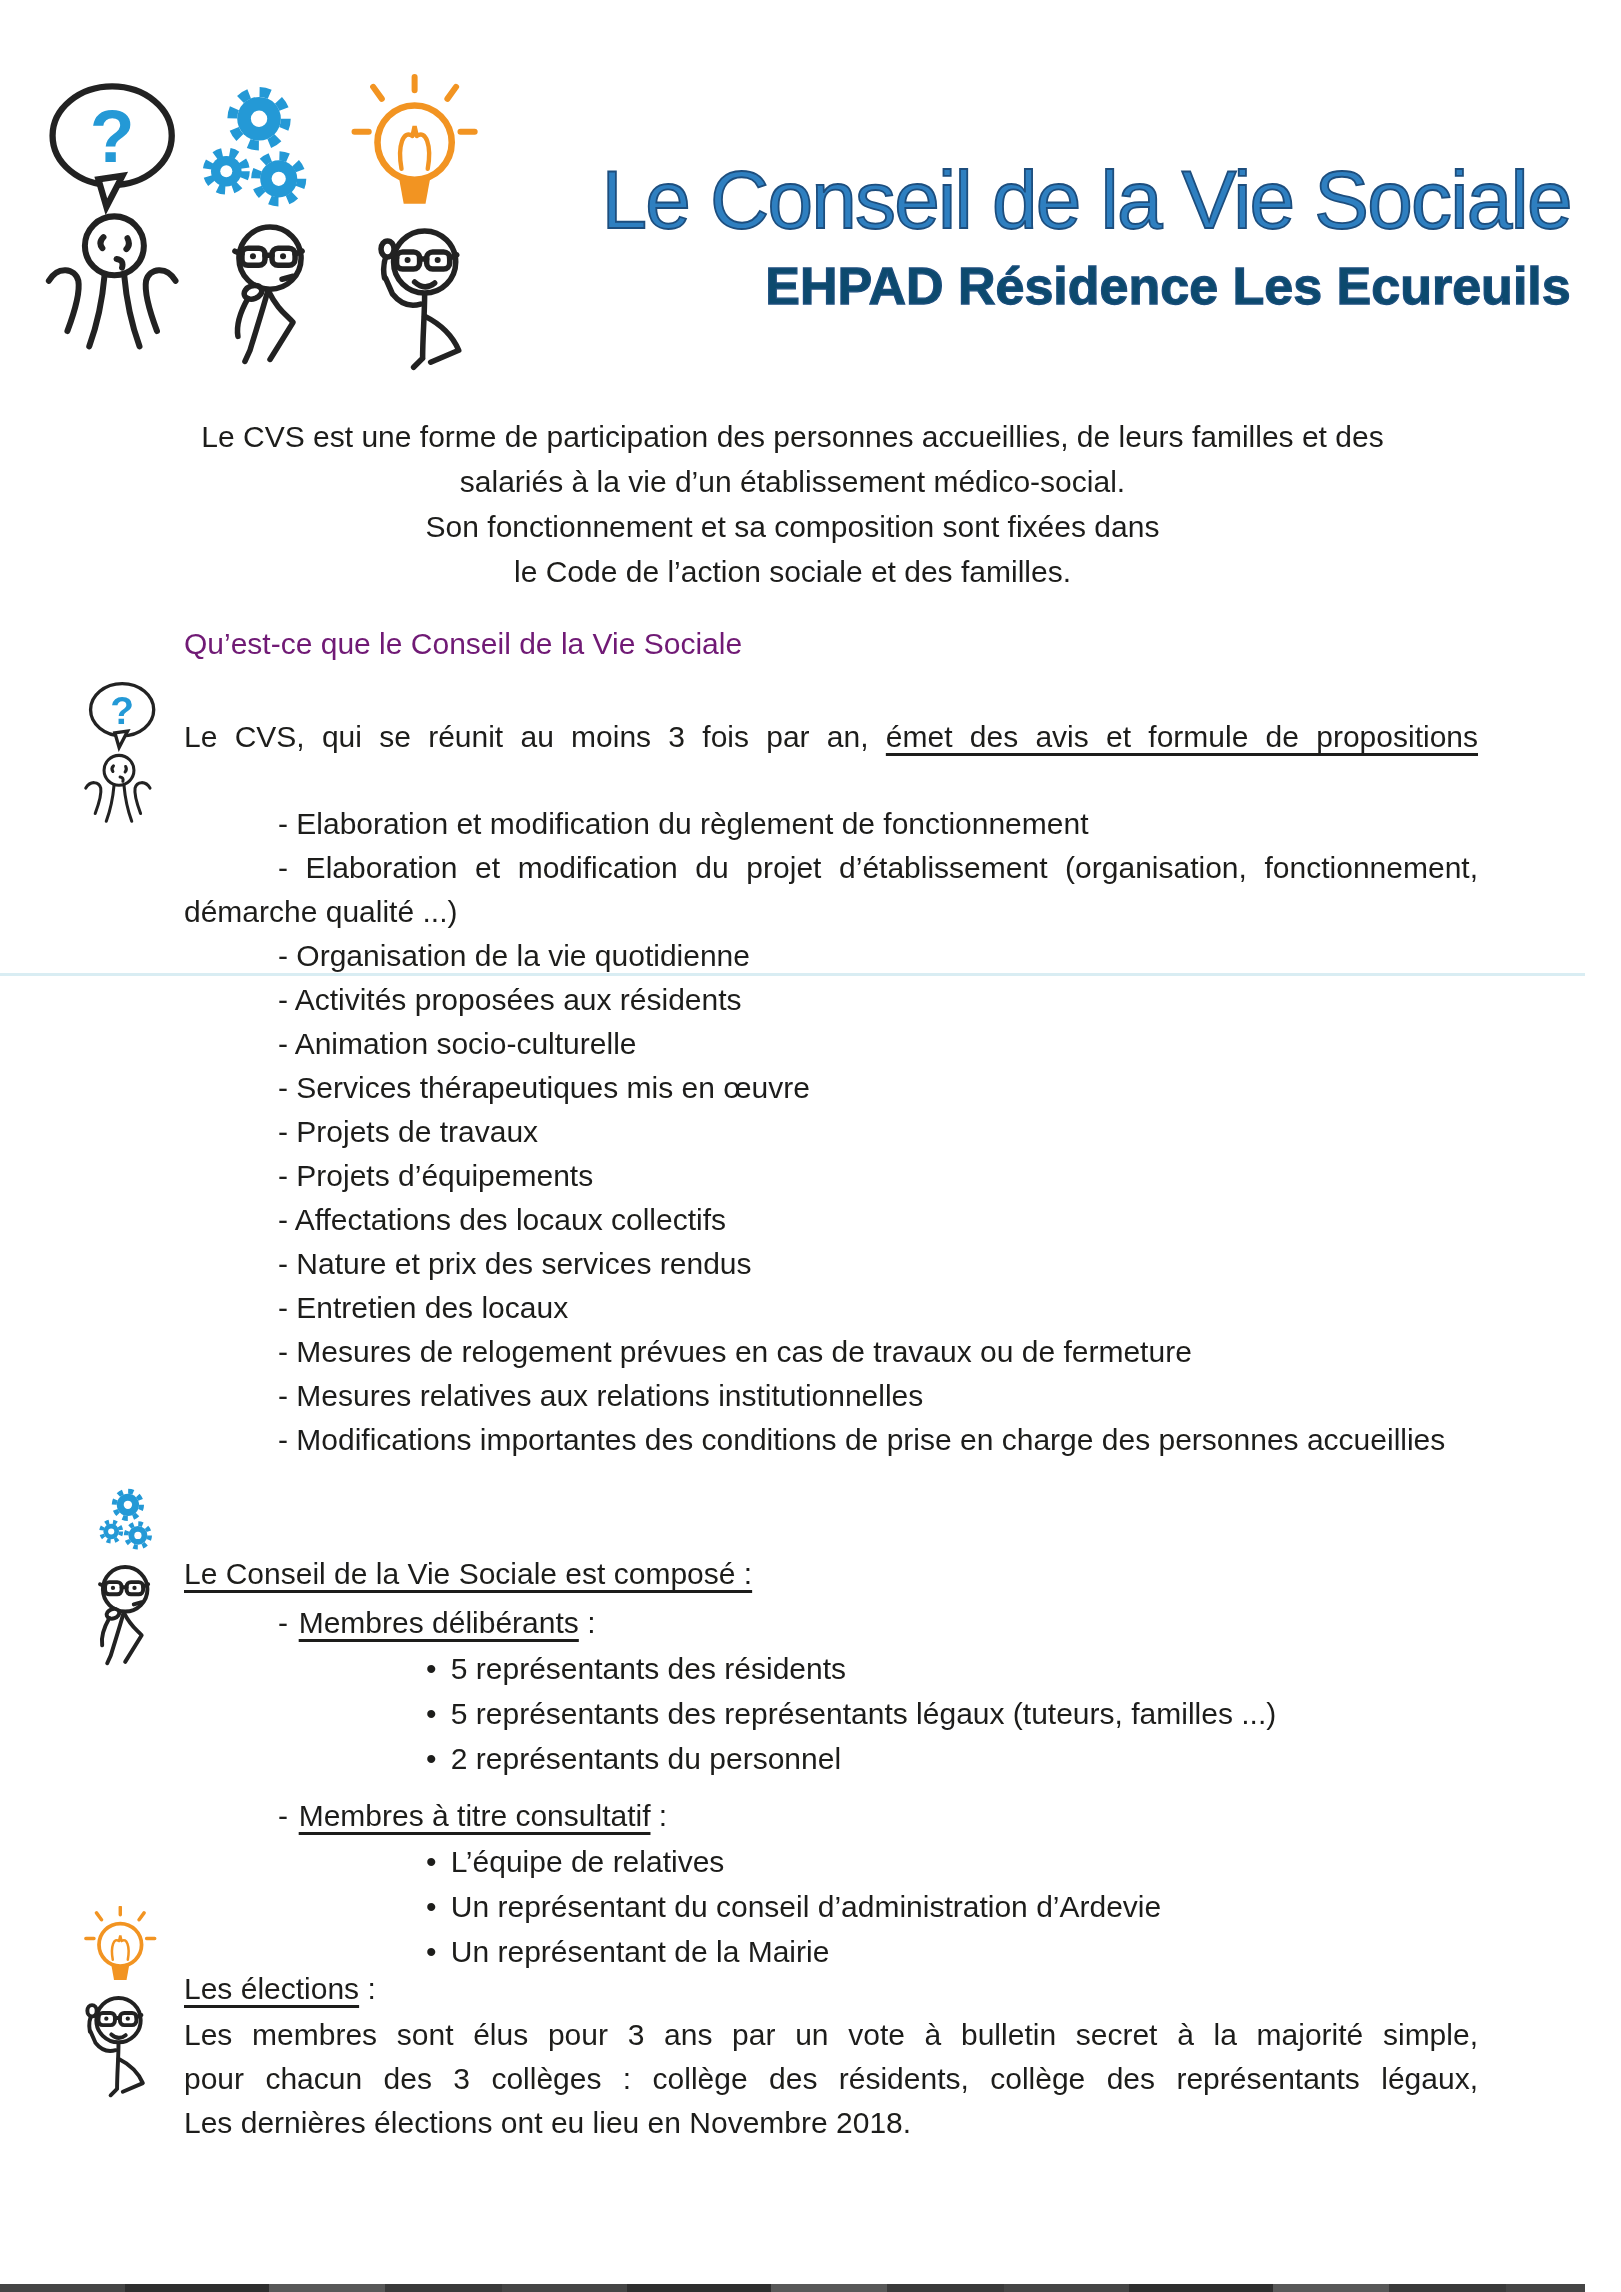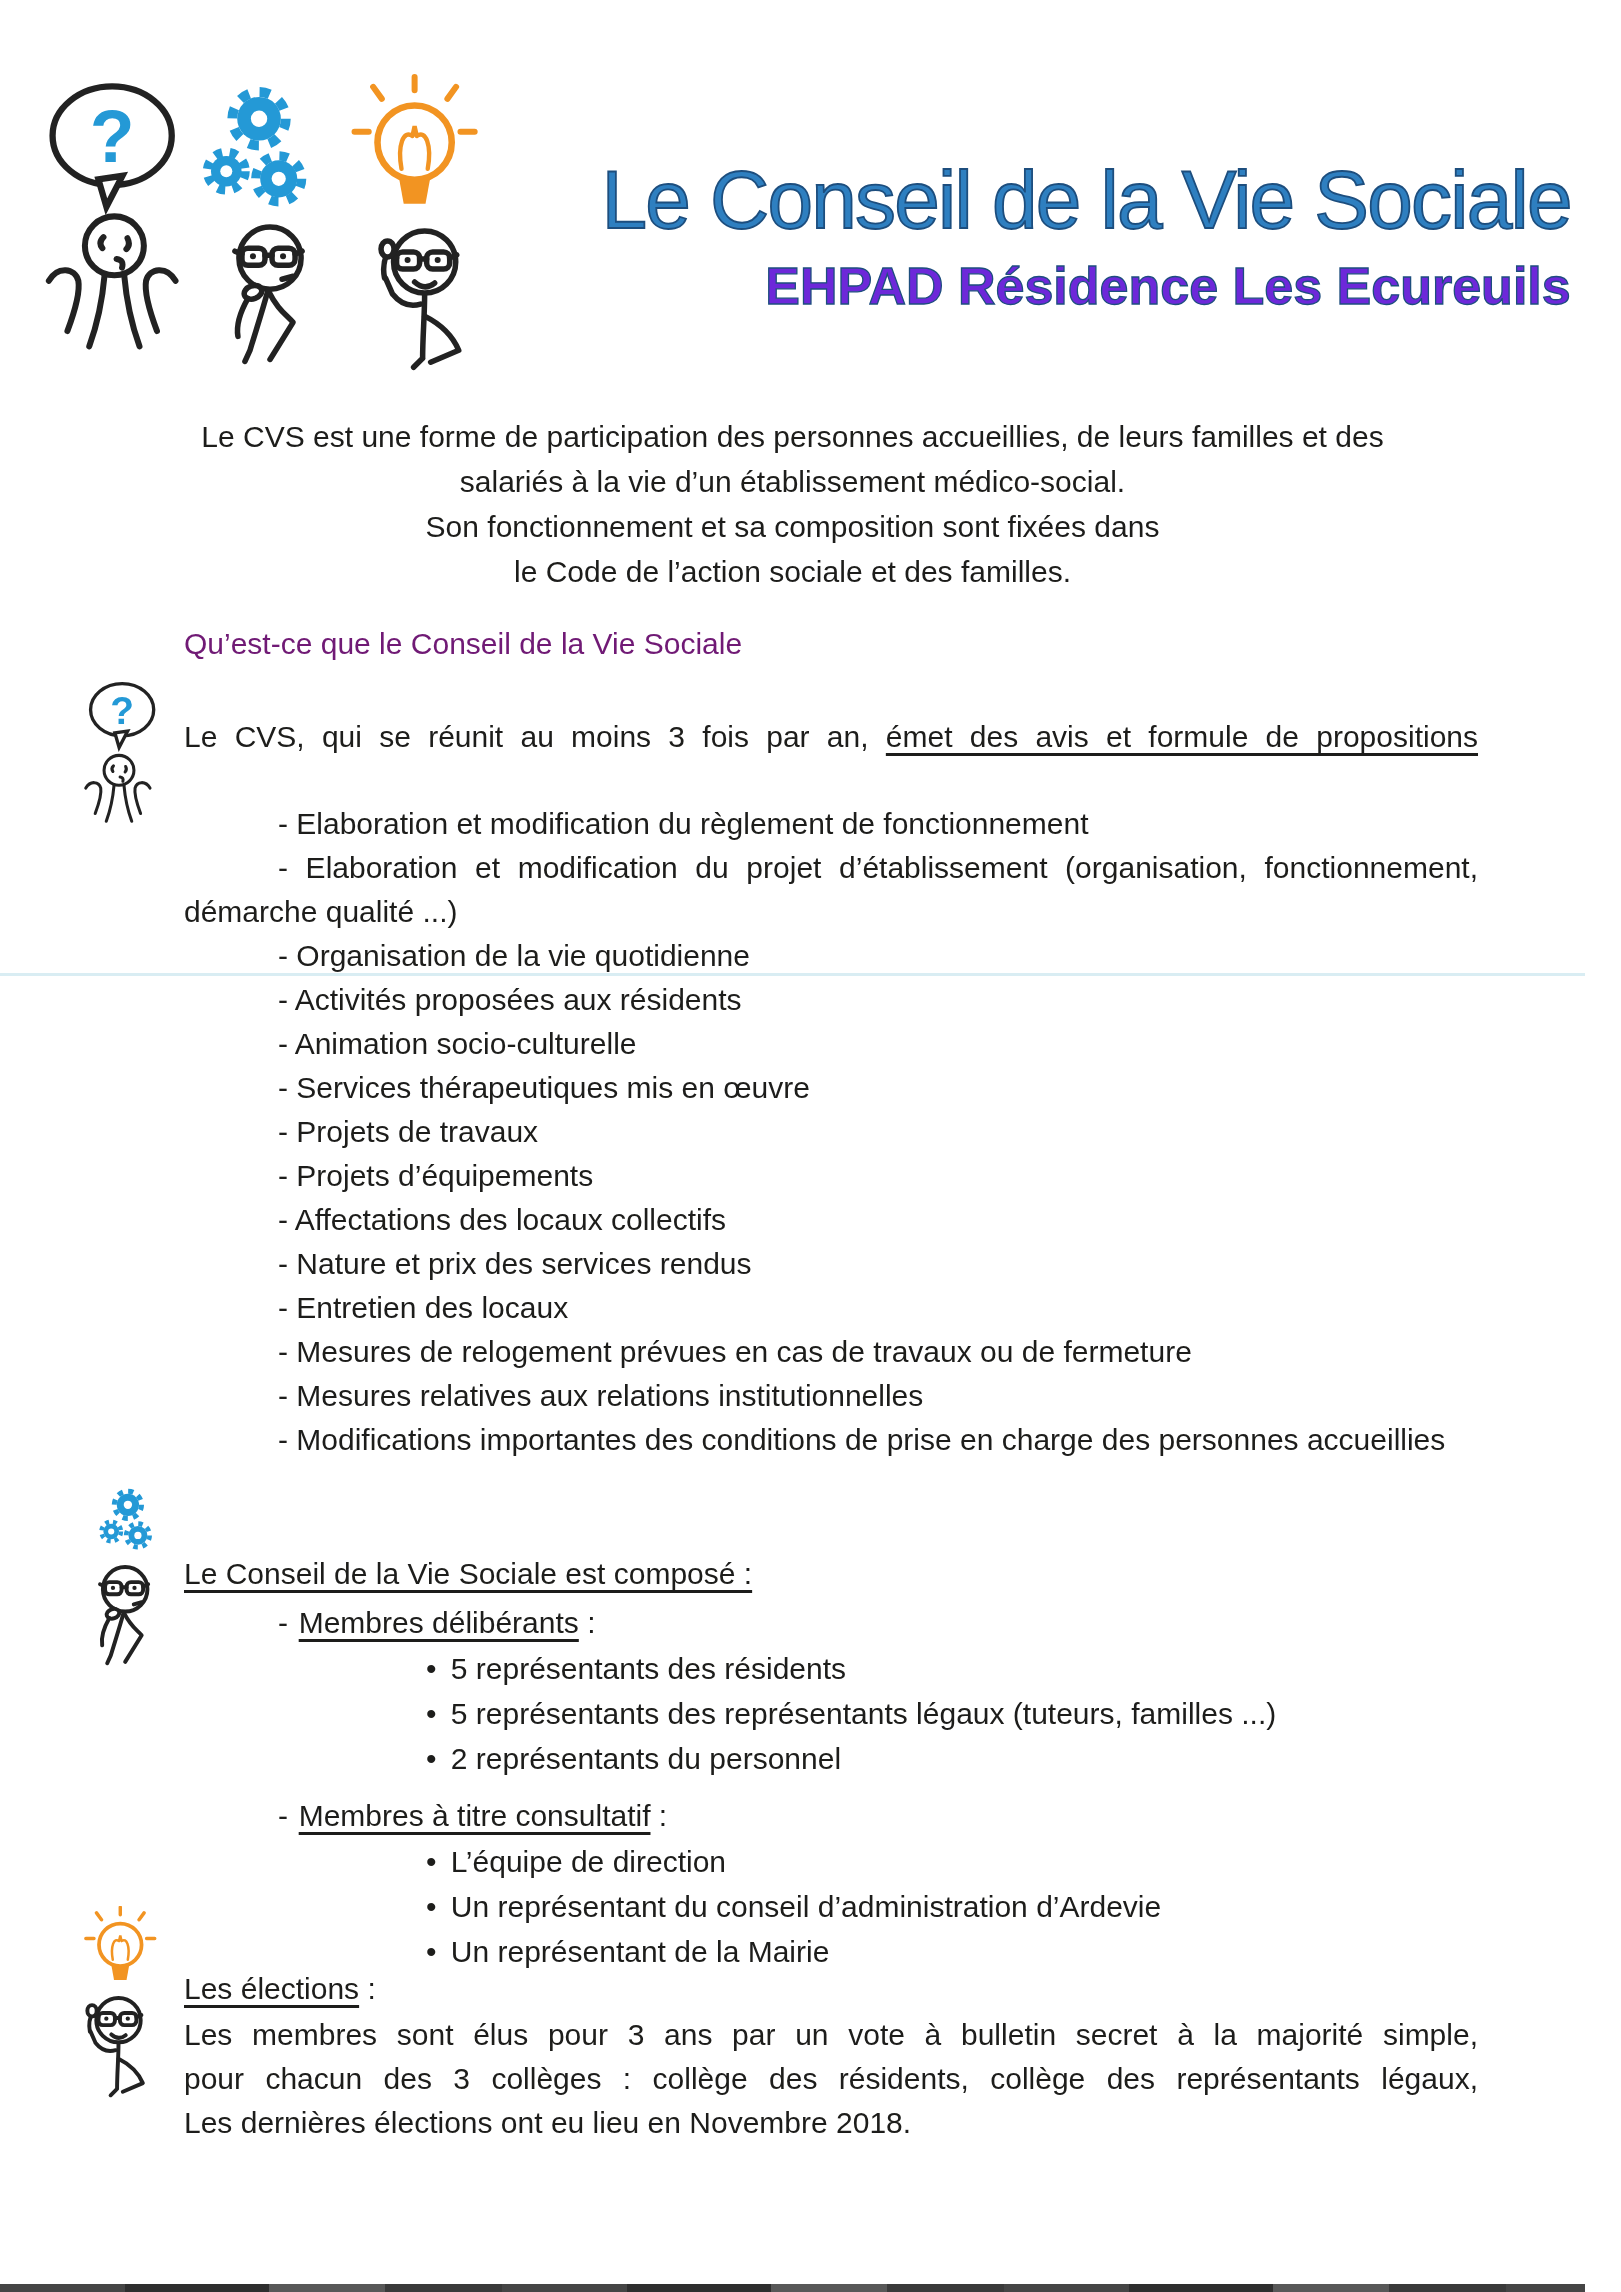--- a/index.html
+++ b/index.html
@@ -9,21 +9,21 @@
   }
   
   .header-illustration { position:absolute; left:25px; top:73px; width:470px; height:300px; }
   .title-block { position:absolute; top:154px; right:14.3px; text-align:right; }
   .doc-title {
     font-size:82px; line-height:1.12; letter-spacing:-1.8px; font-weight:400;
     color:#2e7fc0; -webkit-text-stroke:1.8px #1d4e7e; white-space:nowrap;
   }
   .doc-subtitle {
     margin-top:10.7px; font-size:52px; line-height:1.15; font-weight:700;
-    color:#6d28d9; -webkit-text-stroke:1.3px #1d4e7e; white-space:nowrap;
+    color:#0c4a6e; -webkit-text-stroke:1.3px #1d4e7e; white-space:nowrap;
   }
   
   .intro { position:absolute; left:0; right:0; top:414px; text-align:center;
            font-size:30px; line-height:45px; }
   
   .s1-heading { position:absolute; left:184px; top:627px; font-size:30px; color:#701a75; }
   .s1-icon { position:absolute; left:72px; top:679px; width:100px; height:166px; }
   .s1-para { position:absolute; left:184px; top:715px; width:1294px; font-size:30px; line-height:44px; }
   .jl { text-align:justify; text-align-last:justify; }
   .u  { text-decoration:underline; text-decoration-thickness:2.7px; text-underline-offset:6.3px; }
@@ -195,21 +195,21 @@
 
         <div class="member-line"><span class="bullet">•</span><span>5 représentants des résidents</span></div>
 
         <div class="member-line"><span class="bullet">•</span><span>5 représentants des représentants légaux (tuteurs, familles ...)</span></div>
 
         <div class="member-line"><span class="bullet">•</span><span>2 représentants du personnel</span></div>
       </div>
     <div class="group-label group-gap"><span class="dash">-</span><span class="u">Membres à titre consultatif</span><span> :</span></div>
     <div>
 
-        <div class="member-line"><span class="bullet">•</span><span>L’équipe de direction</span></div>
+        <div class="member-line"><span class="bullet">•</span><span>L’équipe de relatives</span></div>
 
         <div class="member-line"><span class="bullet">•</span><span>Un représentant du conseil d’administration d’Ardevie</span></div>
 
         <div class="member-line"><span class="bullet">•</span><span>Un représentant de la Mairie</span></div>
       </div>
   </div>
 
   <svg class="s3-icon" viewBox="0 0 125 218">
     <use href="#g-bulb" transform="translate(32,0) scale(0.7)"></use>
     <use href="#g-point" transform="translate(16,94) scale(0.8)"></use>

